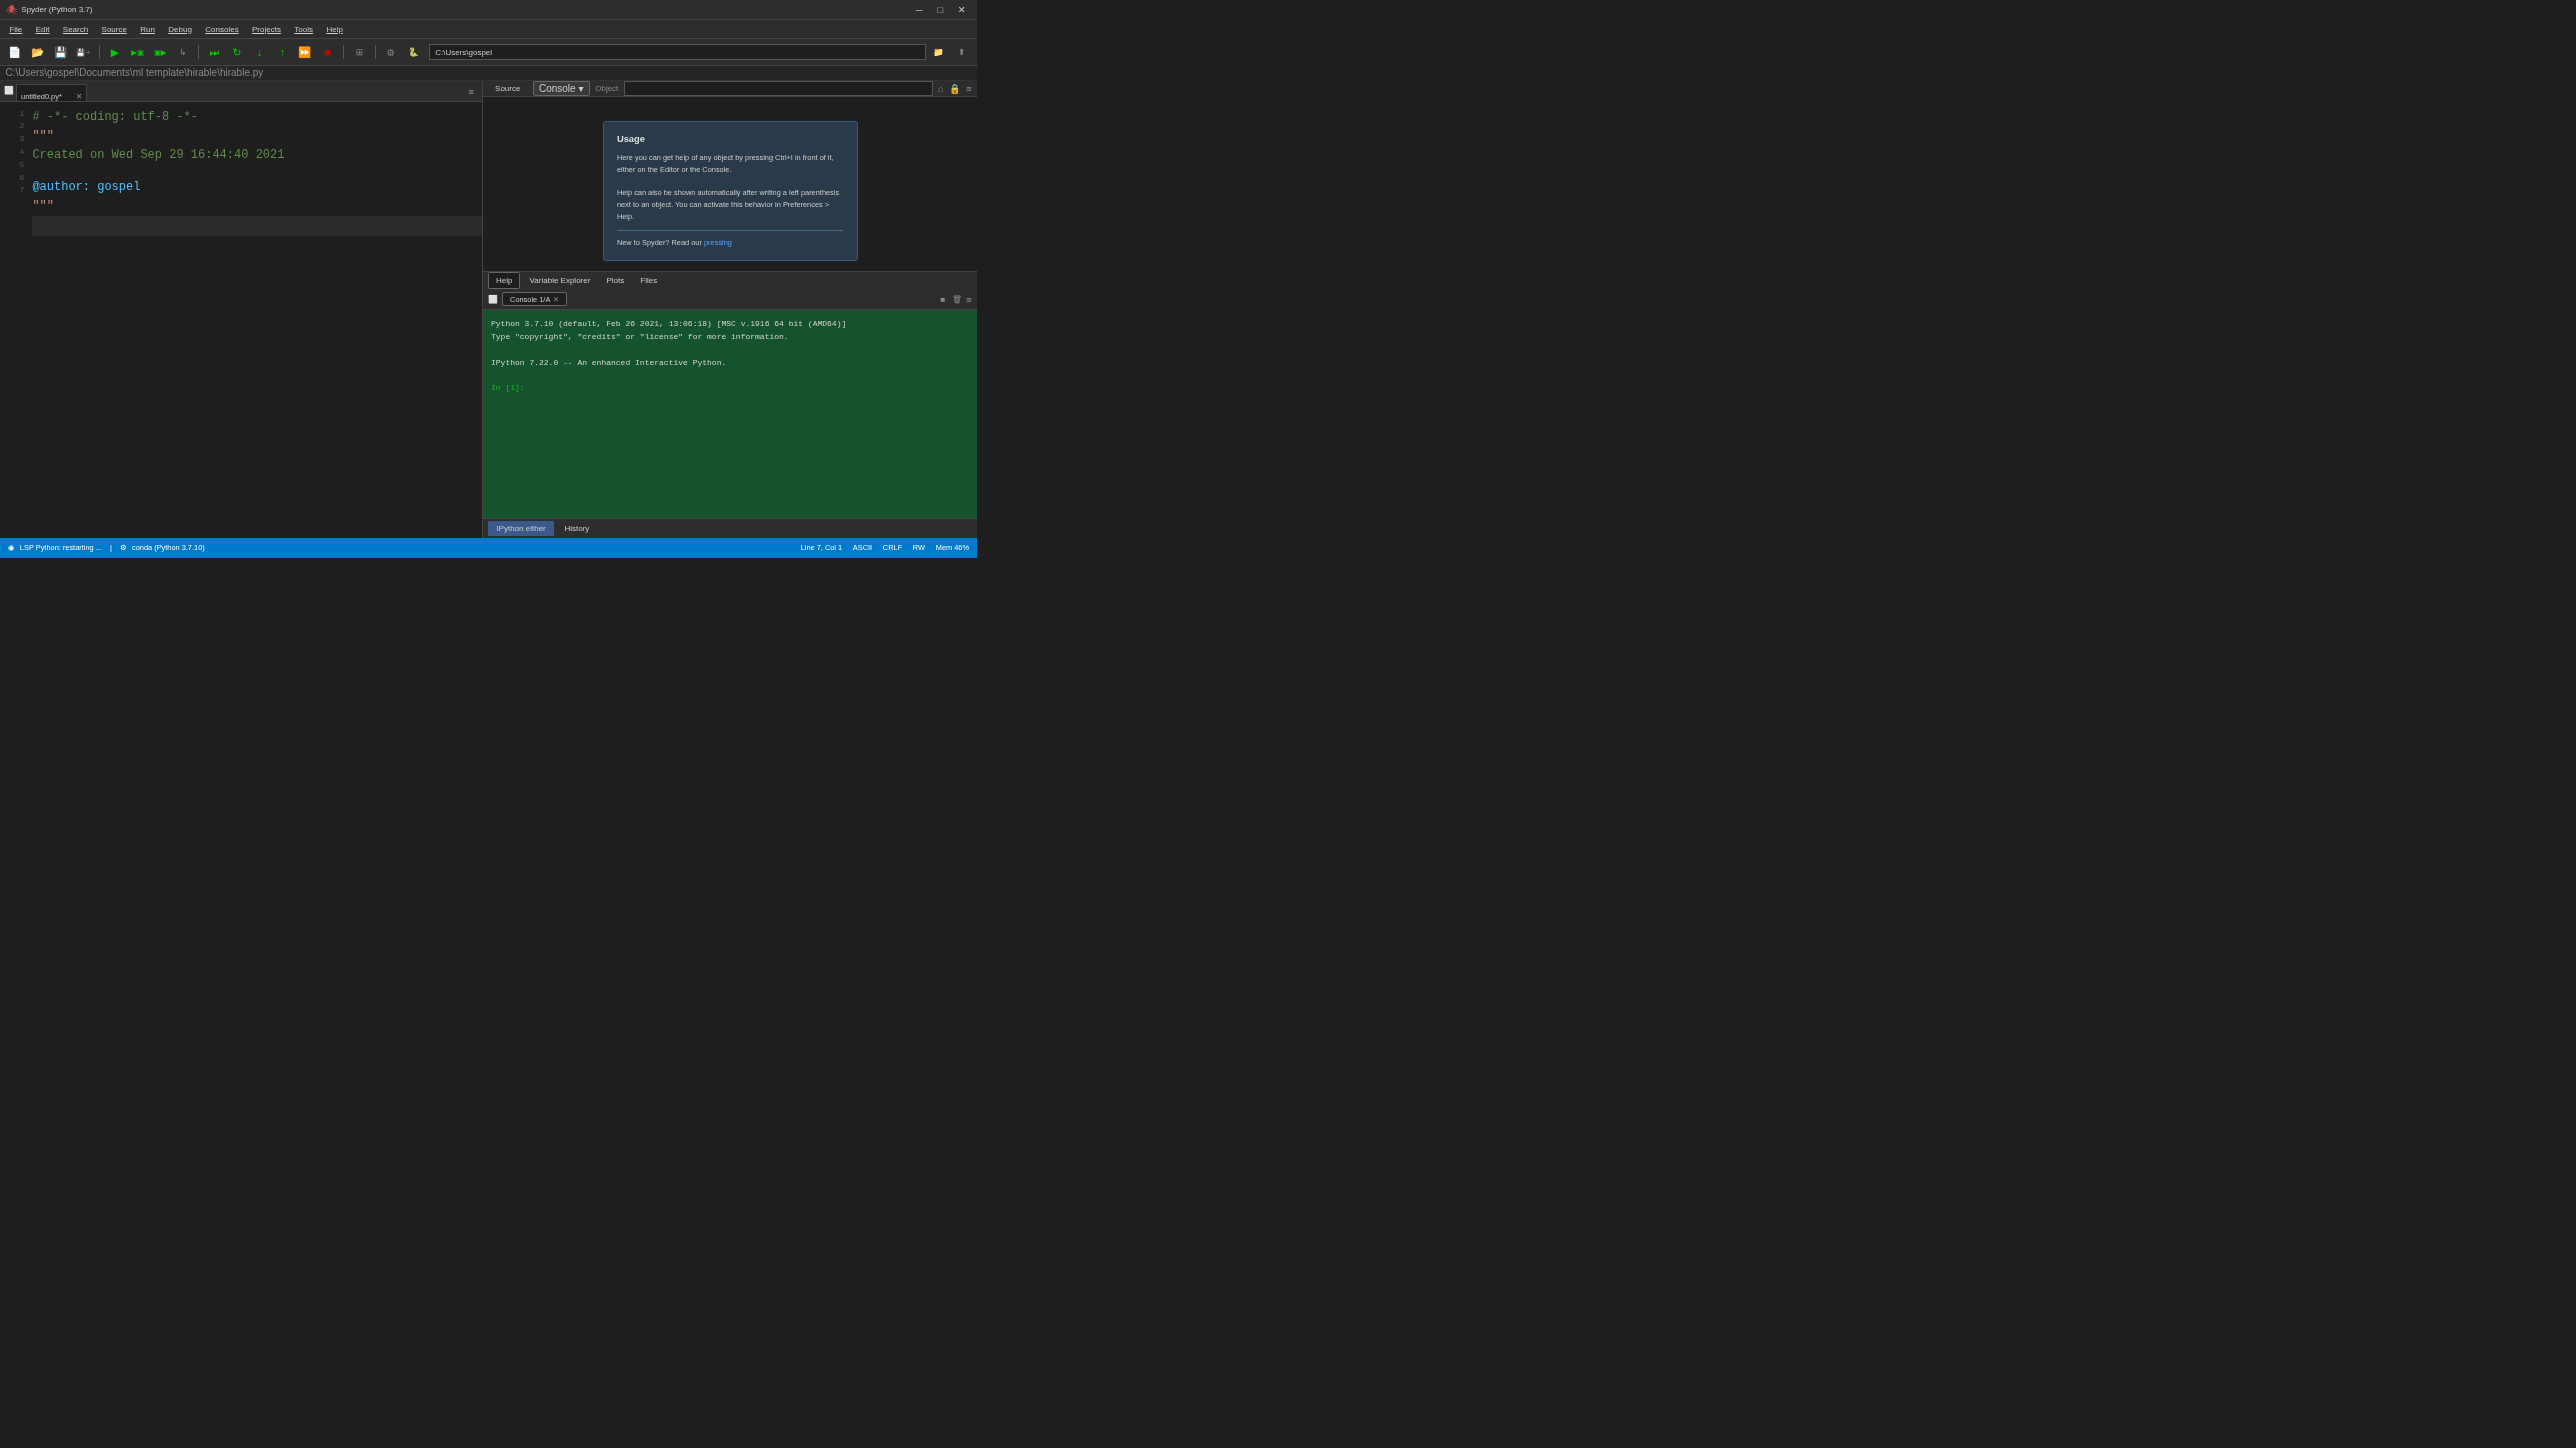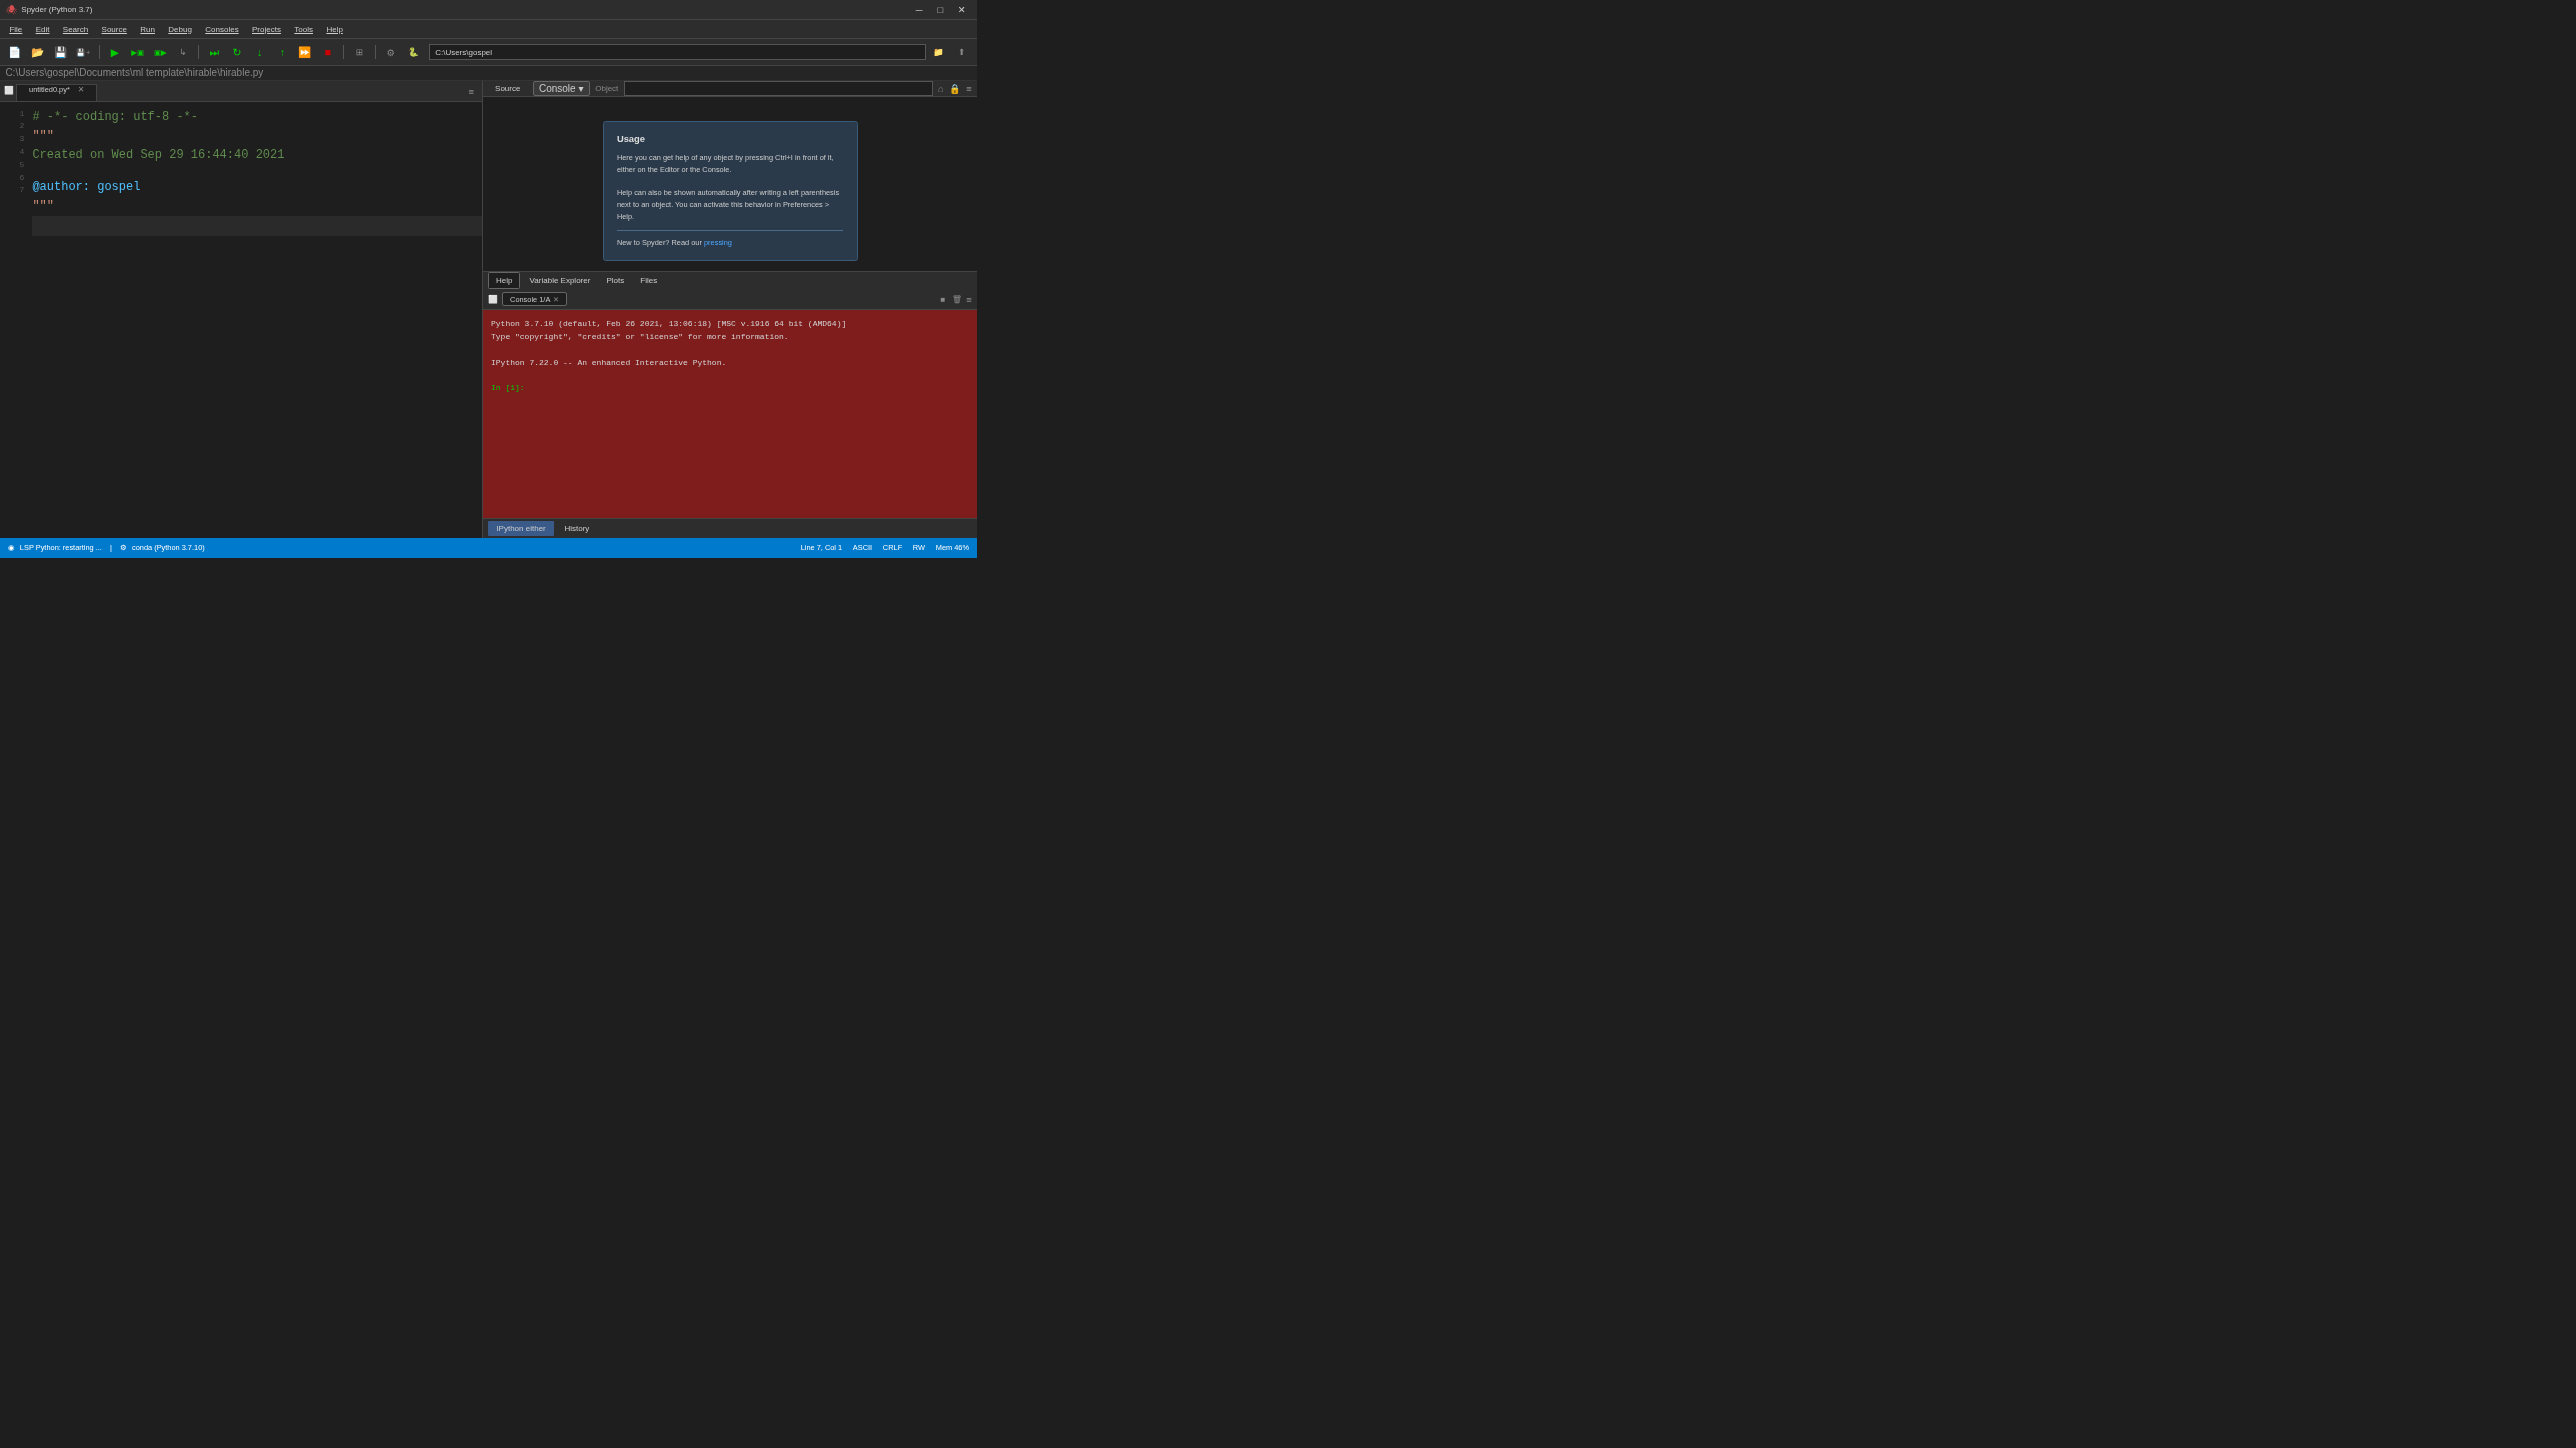--- a/index.html
+++ b/index.html
@@ -134,29 +134,29 @@
     #editor-tabs {
       height: 21.5px;
       background: #2d2d2d;
       display: flex;
       align-items: flex-end;
       padding: 0 2.7px;
       border-bottom: 0.7px solid #444;
     }
     .editor-tab {
       height: 17.4px;
-      padding: 0 12px;
+      padding: 0 4px;
       background: #1e1e1e;
       border: 0.7px solid #444;
       border-bottom: none;
       color: #ccc;
       font-size: 7.4px;
       display: flex;
-      align-items: flex-start;
-      gap: 8px;
+      align-items: flex-end;
+      gap: 14px;
       cursor: pointer;
     }
     .editor-tab .tab-close {
       font-size: 8px;
       color: #888;
       cursor: pointer;
     }
     #editor-tab-menu {
       margin-left: auto;
       color: #888;
@@ -369,21 +369,21 @@
       color: #888;
       cursor: pointer;
       font-size: 9.4px;
     }
     #console-output {
       flex: 1;
       padding: 8px;
       font-family: 'Consolas', 'Courier New', monospace;
       font-size: 8px;
       line-height: 1.6;
-      background: #7f1d1d;
+      background: #14532d;
       color: #d4d4d4;
       overflow: auto;
     }
     .console-prompt {
       color: #00cc00;
     }
     #console-tabs-bottom {
       height: 20px;
       background: #2d2d2d;
       display: flex;

